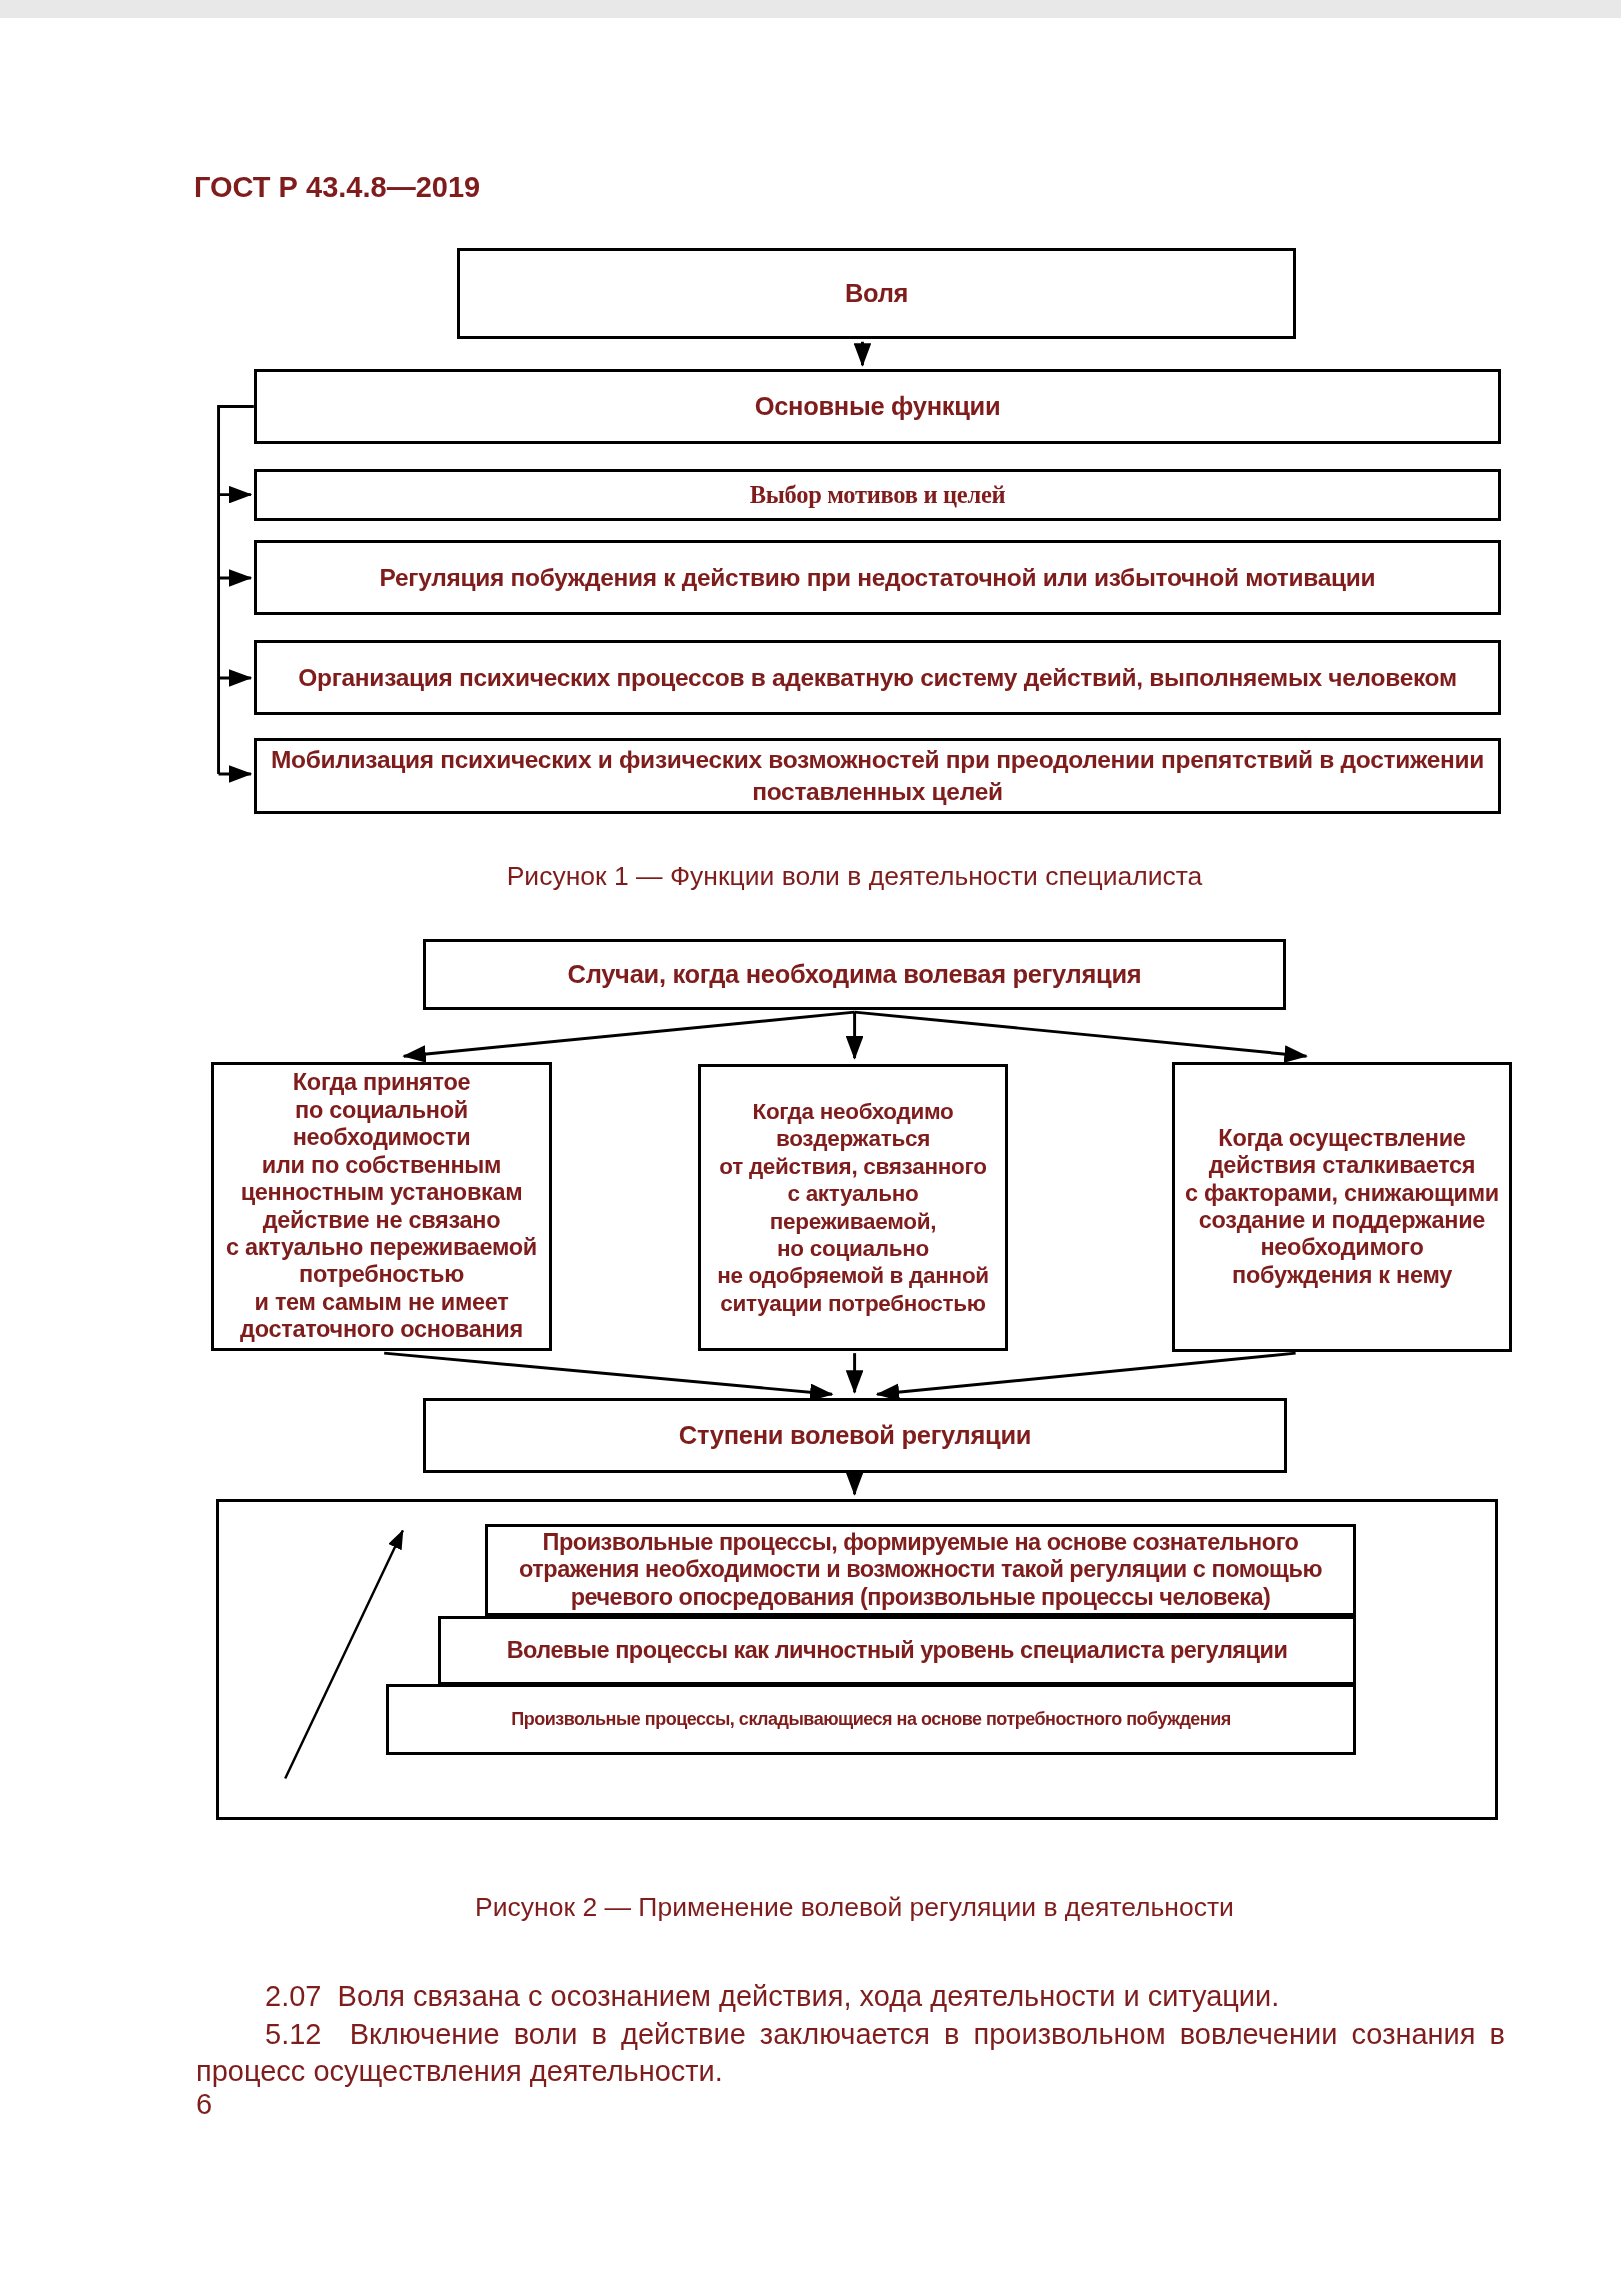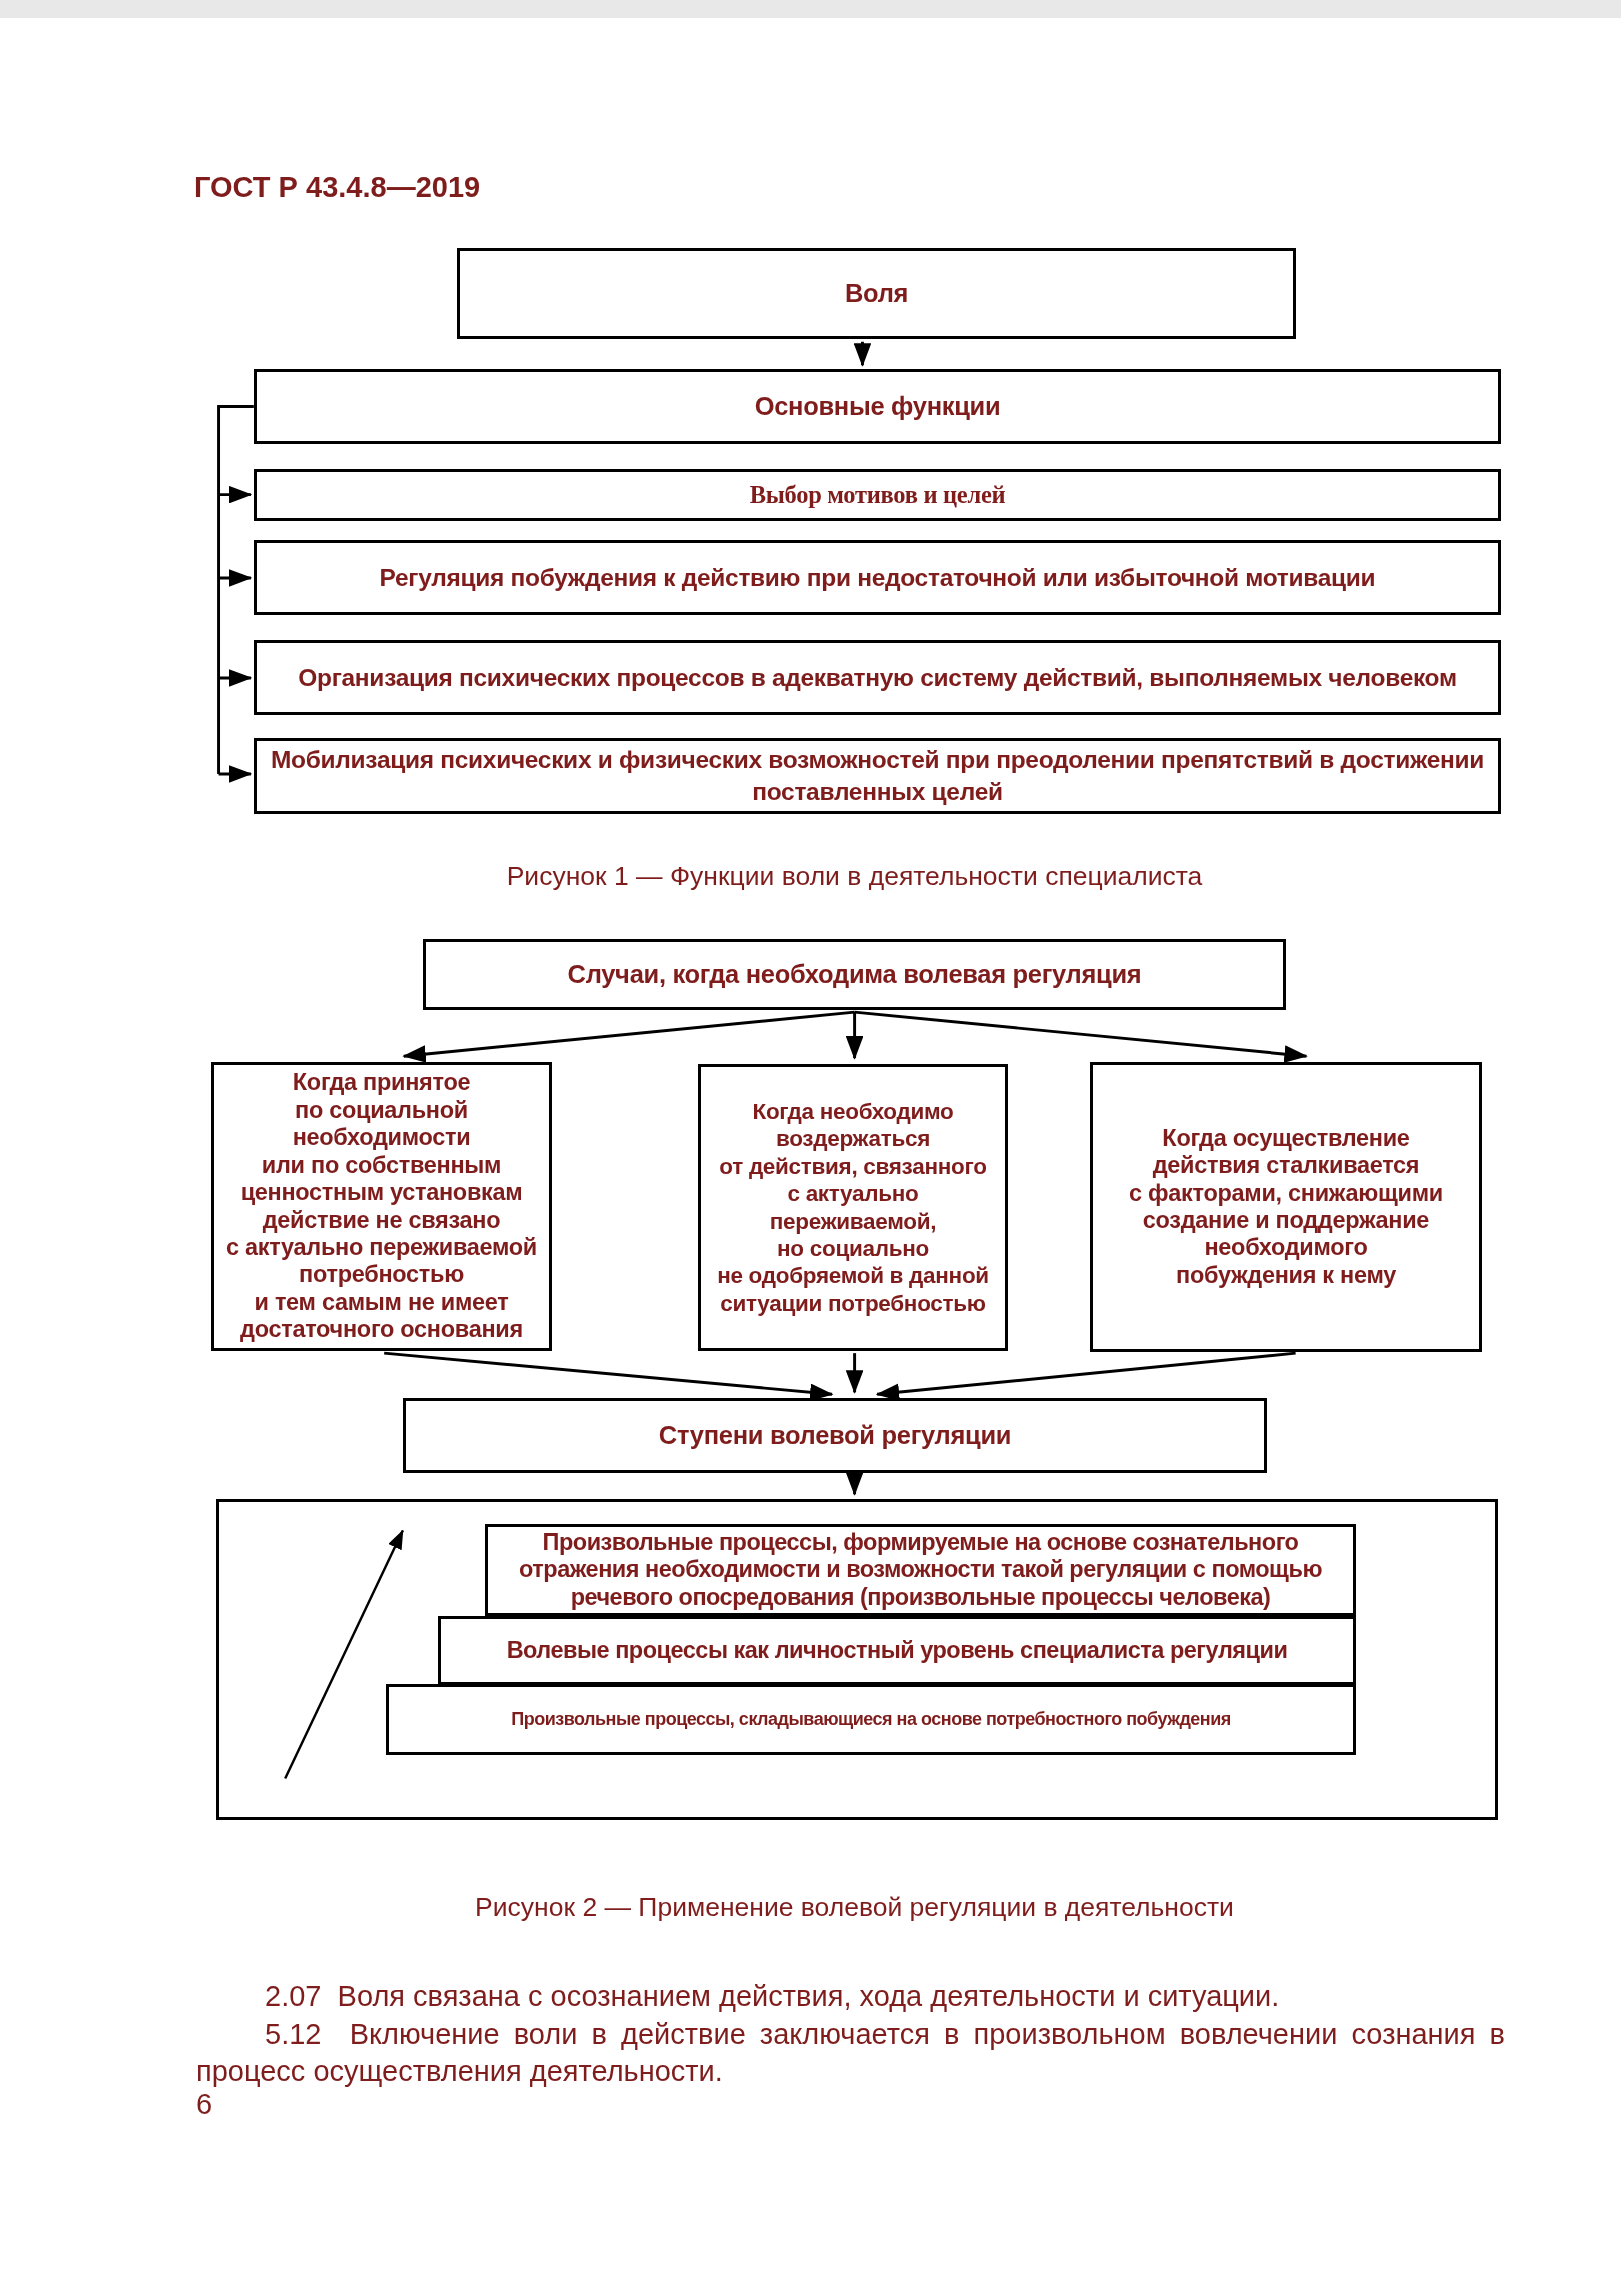--- a/index.html
+++ b/index.html
@@ -31,22 +31,22 @@
   .caption{
     position:absolute;left:88px;right:0;text-align:center;
     font-size:26.5px;font-weight:normal;
   }
   .cap1{top:843px;}
   .cap2{top:1874px;}
   
   .b-cases{left:423px;top:921px;width:863px;height:71px;font-size:25.5px;}
   .b-case-left{left:211px;top:1044px;width:341px;height:289px;font-size:23.5px;line-height:27.4px;}
   .b-case-center{left:698px;top:1046px;width:310px;height:287px;font-size:22.5px;line-height:27.4px;padding:9px 2px;}
-  .b-case-right{left:1090px;top:1044px;width:392px;height:290px;font-size:23.5px;line-height:27.4px;}
-  .b-steps{left:403px;top:1380px;width:864px;height:75px;font-size:25.5px;}
+  .b-case-right{left:1172px;top:1044px;width:340px;height:290px;font-size:23.5px;line-height:27.4px;}
+  .b-steps{left:423px;top:1380px;width:864px;height:75px;font-size:25.5px;}
   .b-container{left:216px;top:1481px;width:1282px;height:321px;}
   .b-step1{left:485px;top:1506px;width:871px;height:92px;font-size:23.5px;line-height:27.4px;letter-spacing:-0.5px;padding:0 5px;}
   .b-step2{left:438px;top:1598px;width:918px;height:69px;font-size:23.5px;letter-spacing:-0.5px;}
   .b-step3{left:386px;top:1666px;width:970px;height:71px;font-size:18px;letter-spacing:-0.5px;}
   
   .para{
     position:absolute;left:196px;width:1309px;
     font-size:29px;line-height:37px;
     text-align:justify;text-indent:69px;white-space:pre-wrap;
   }

